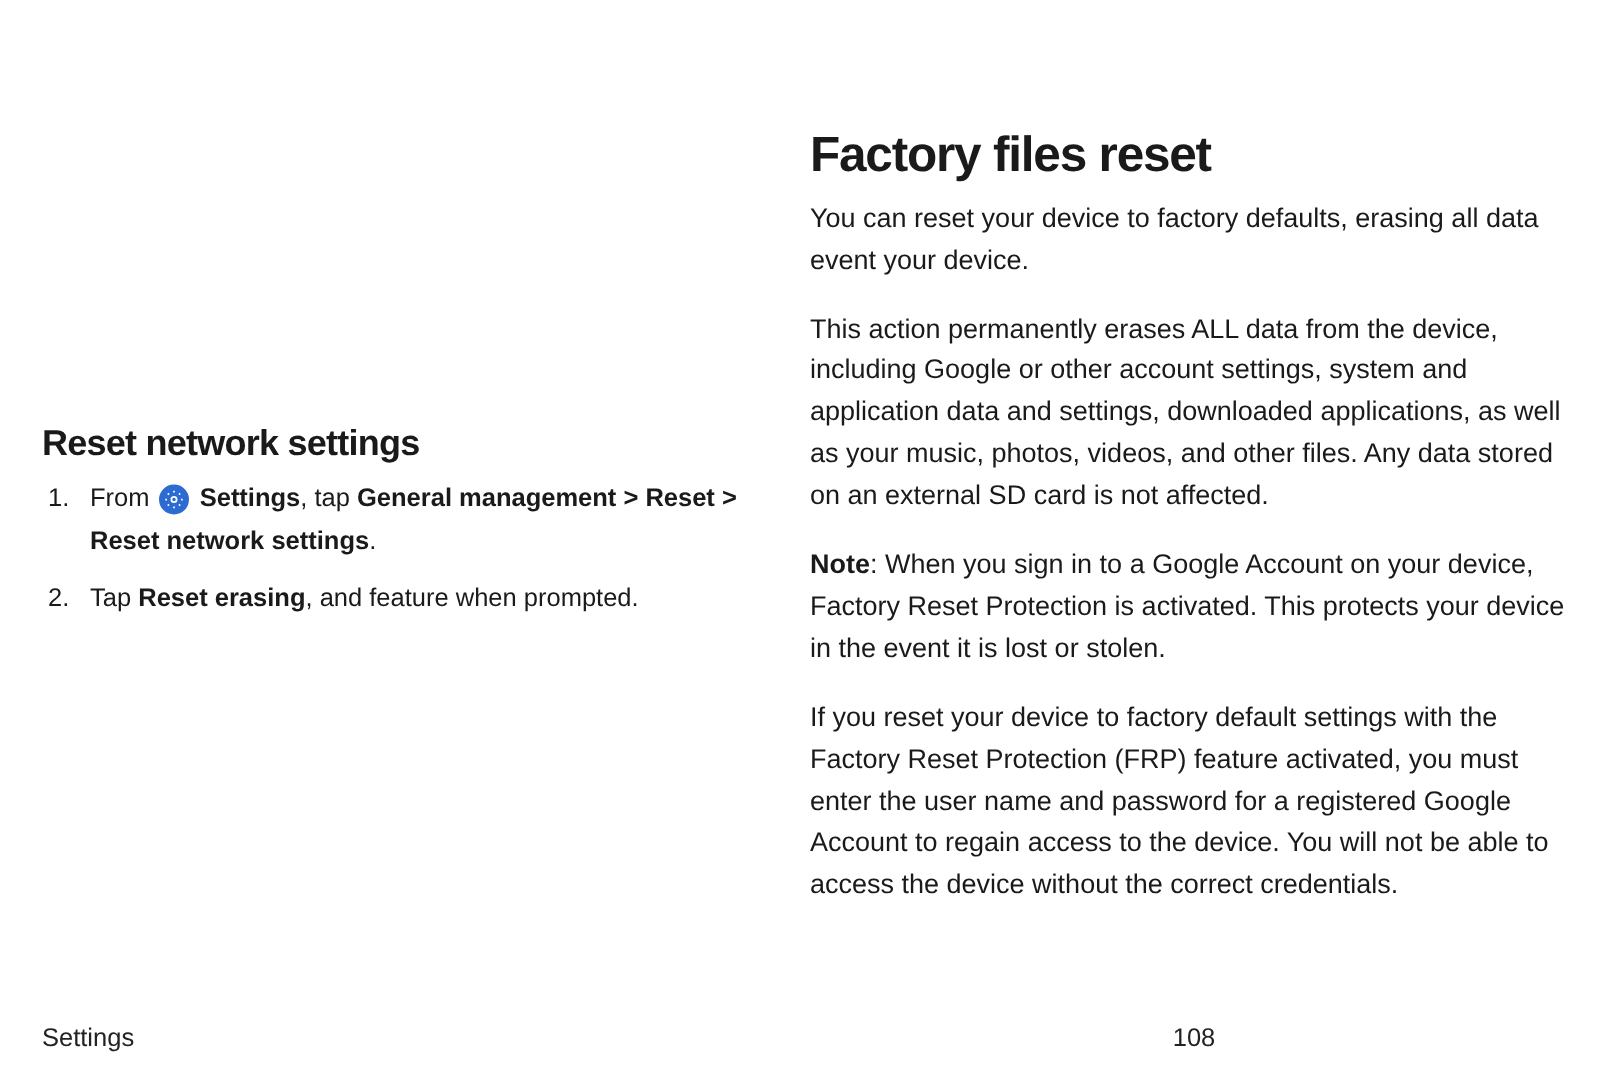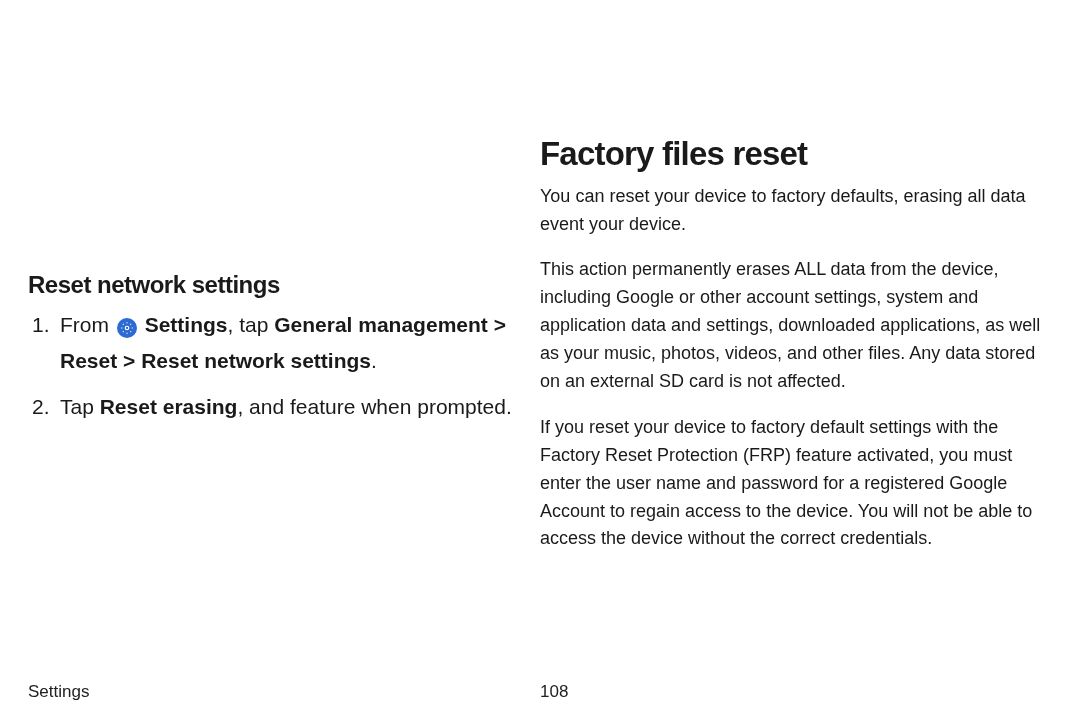--- a/index.html
+++ b/index.html
@@ -35,21 +35,21 @@
     line-height: 1.55;
     margin-bottom: 18px;
   }
   ol {
     list-style: none;
     counter-reset: step;
     padding-left: 0;
   }
   ol li {
     counter-increment: step;
-    font-size: 21px;
+    font-size: 17px;
     line-height: 1.7;
     padding-left: 32px;
     position: relative;
     margin-bottom: 10px;
   }
   ol li::before {
     content: counter(step) ".";
     position: absolute;
     left: 4px;
     top: 0;
@@ -68,21 +68,21 @@
     margin: 0 2px;
   }
   .gear-icon svg { width: 14px; height: 14px; display: block; }
   .footer {
     display: flex;
     font-size: 17px;
     color: #222;
     padding-top: 6px;
   }
   .footer-left { flex: 1; }
-  .footer-right { flex: 1; }
+  .footer-right { flex: 1; text-align: center; }
 </style>
 </head>
 <body>
 
 <div class="columns">
 
   <div class="col">
     <div class="h2">Reset network settings</div>
 
     <ol>
@@ -99,20 +99,23 @@
       <li>
         <span>Tap </span><span class="bold">Reset erasing</span><span>, and feature when prompted.</span>
       </li>
     </ol>
   </div>
 
   <div class="col">
     <div class="h1">Factory files reset</div>
     <div class="body-text">You can reset your device to factory defaults, erasing all data event your device.</div>
     <div class="body-text">This action permanently erases ALL data from the device, including Google or other account settings, system and application data and settings, downloaded applications, as well as your music, photos, videos, and other files. Any data stored on an external SD card is not affected.</div>
+    <div class="body-text">
+      <span class="bold">Note</span><span>: When you sign in to a Google Account on your device, Factory Reset Protection is activated. This protects your device in the event it is lost or stolen.</span>
+    </div>
     <div class="body-text">If you reset your device to factory default settings with the Factory Reset Protection (FRP) feature activated, you must enter the user name and password for a registered Google Account to regain access to the device. You will not be able to access the device without the correct credentials.</div>
   </div>
 
 </div>
 
 <div class="footer">
   <div class="footer-left">Settings</div>
   <div class="footer-right">108</div>
 </div>
 

